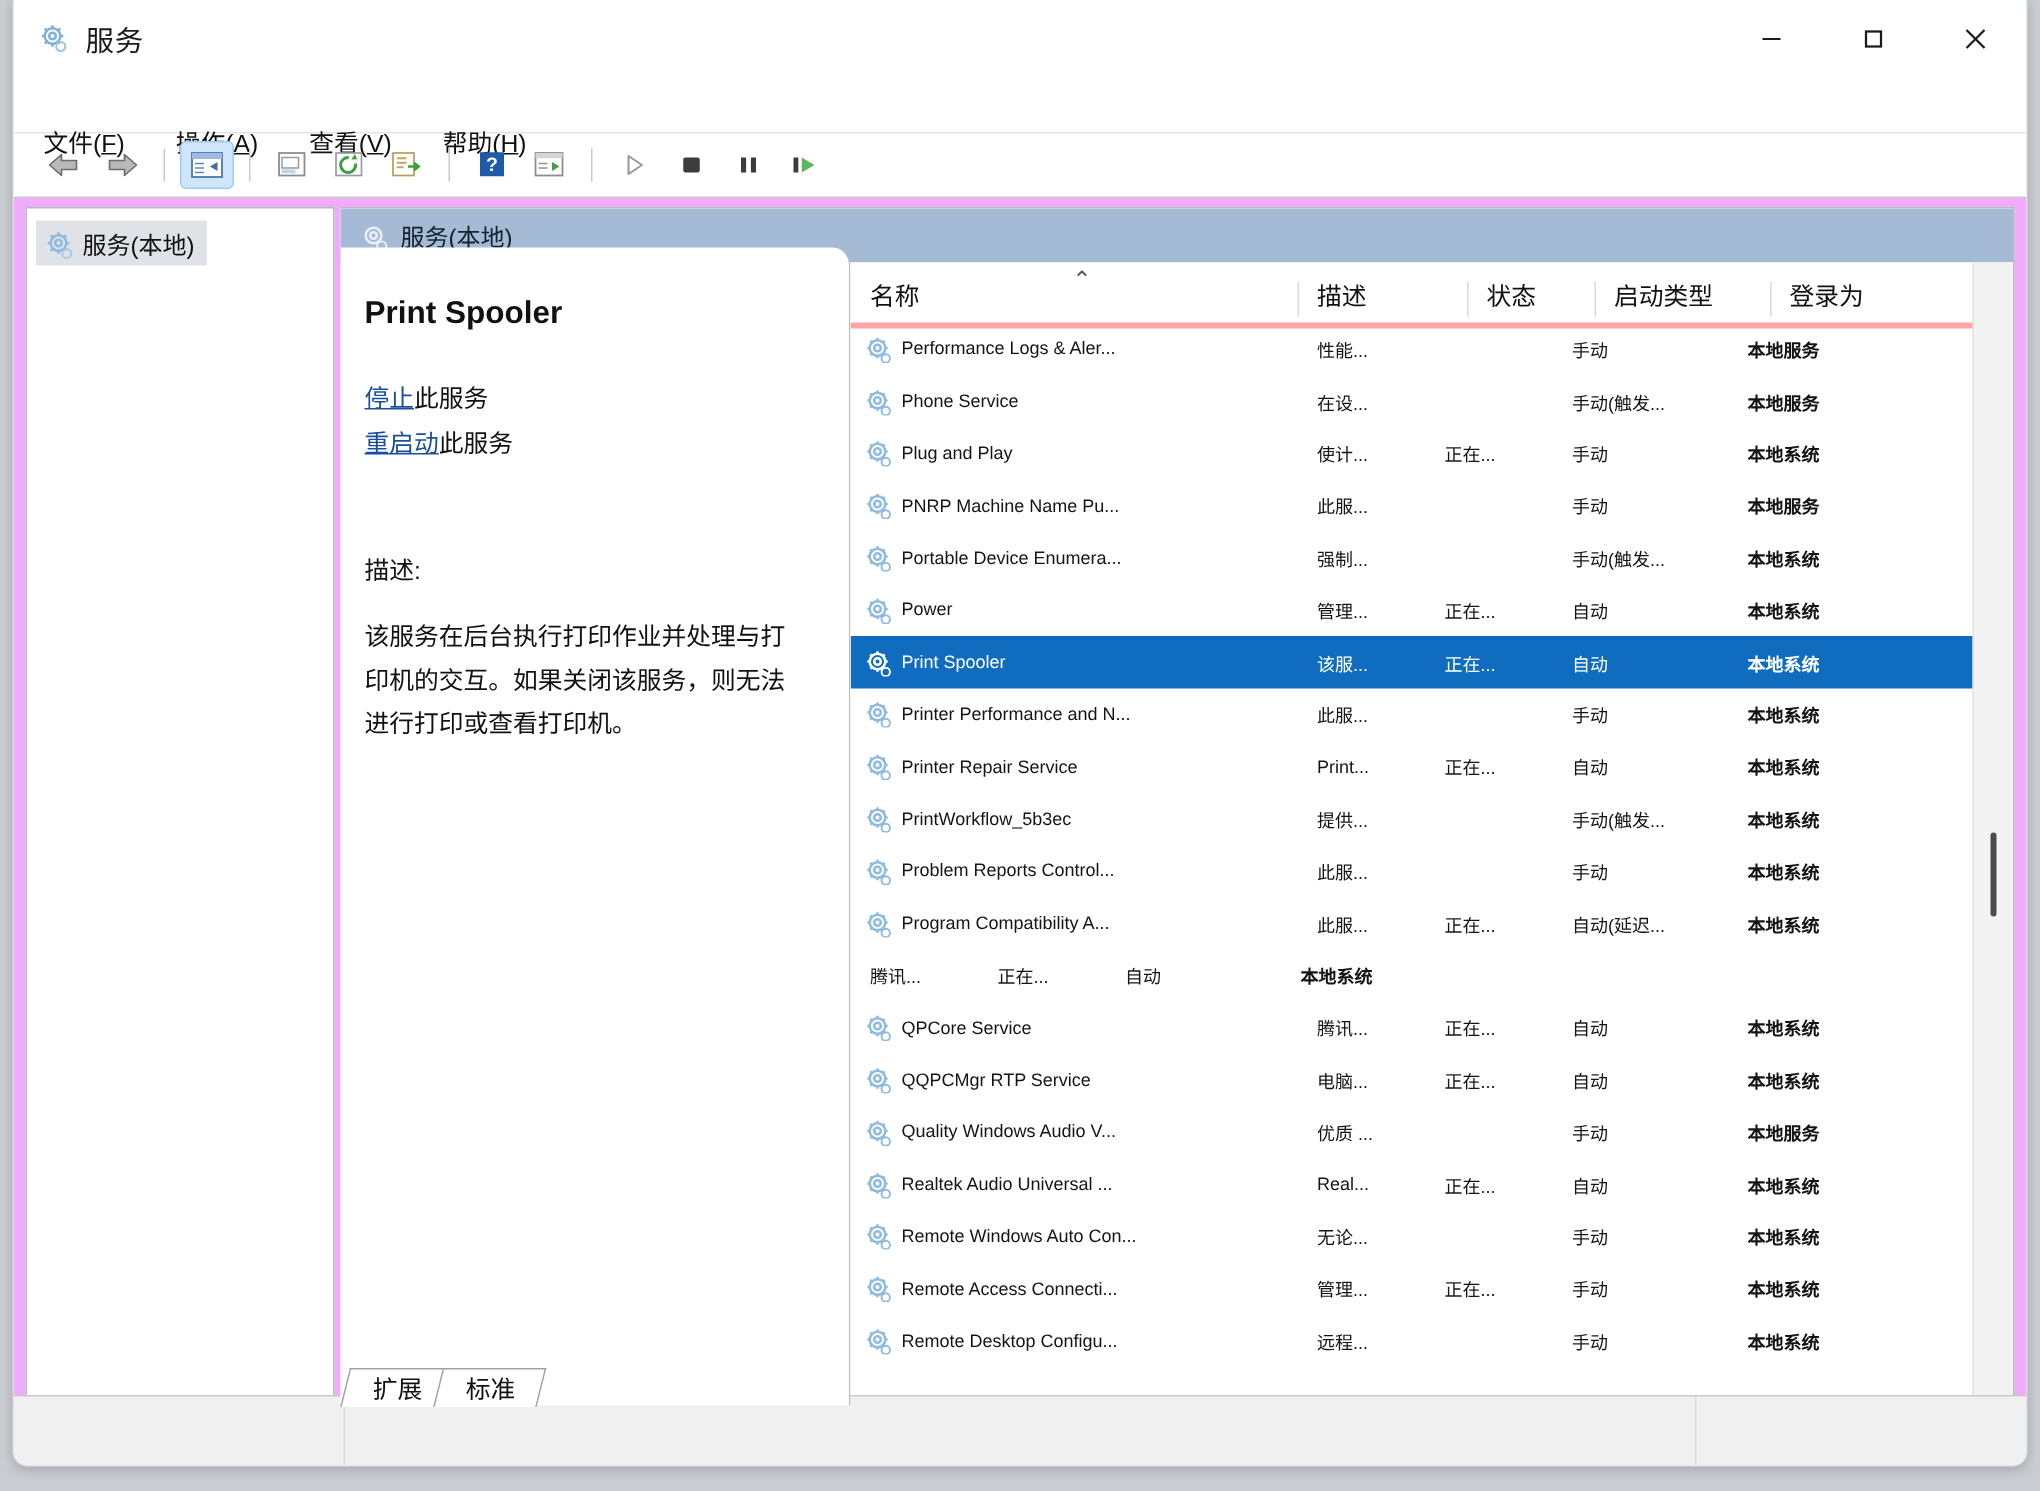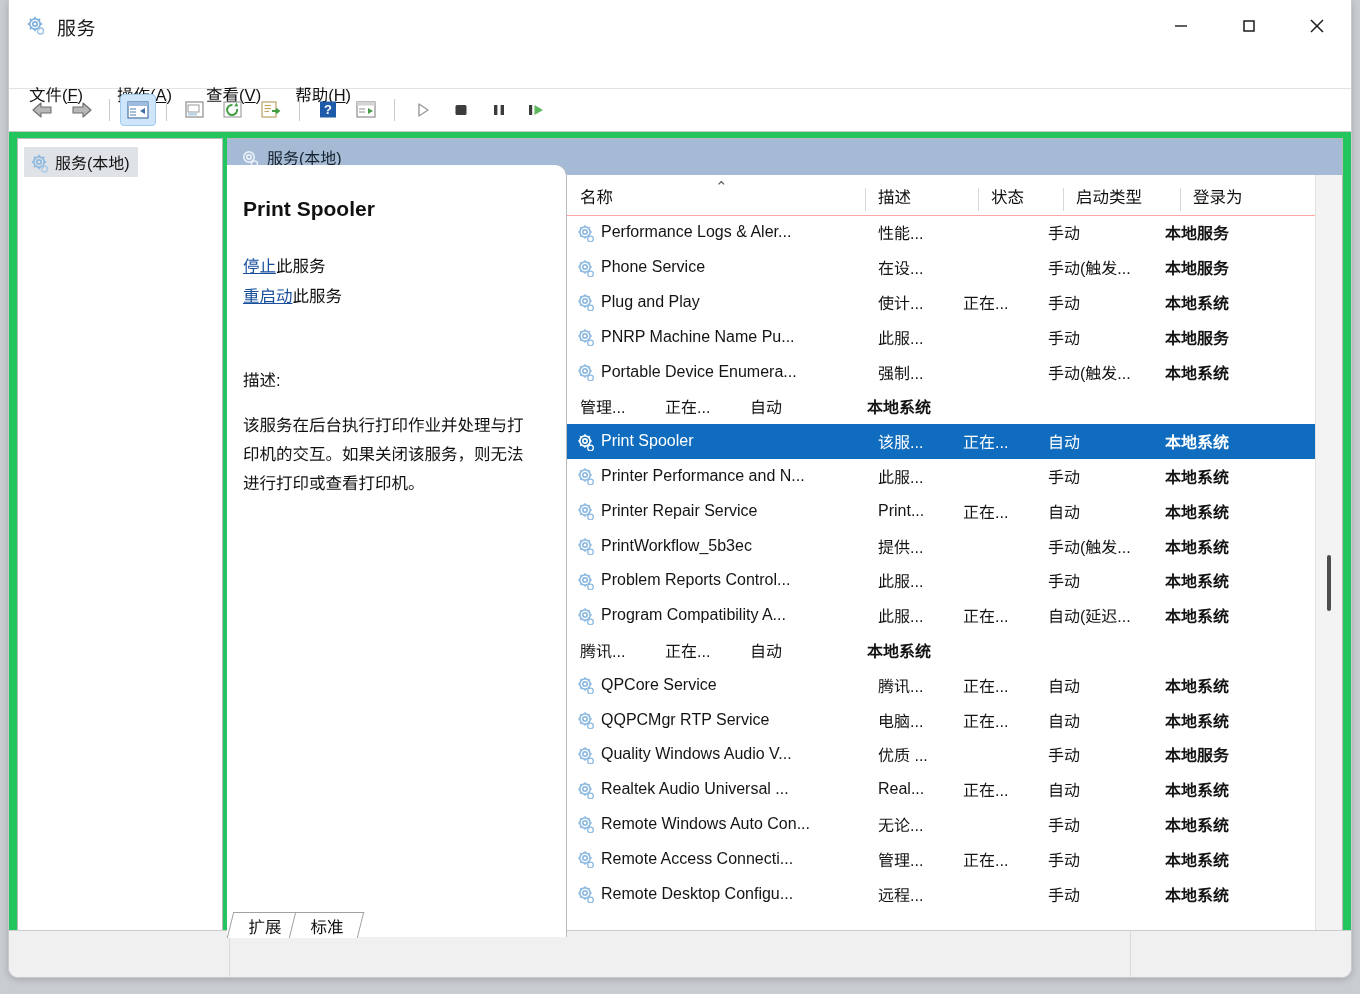--- a/index.html
+++ b/index.html
@@ -102,21 +102,21 @@
     width: 1px; height: 22px;
     background: #c9c9c9;
     margin: 0 8px;
   }
 
   
   #body {
     position: relative;
     height: 806px;
     display: flex;
-    background: #22c55e;
+    background: #f0abfc;
     padding: 6px 8px 0 8px;
     box-sizing: border-box;
   }
 
   
   #tree-pane {
     width: 206px;
     flex: 0 0 206px;
     background: #ffffff;
     border: 1px solid #b7b9bb;
@@ -203,21 +203,21 @@
   #listview {
     flex: 1 1 auto;
     position: relative;
     background: #ffffff;
     overflow: hidden;
   }
   #list-head {
     display: flex;
     height: 40px;
     align-items: flex-end;
-    border-bottom: 1px solid #fca5a5;
+    border-bottom: 4px solid #fca5a5;
     background: #ffffff;
     position: relative;
   }
   .col-h {
     font-size: 16.5px;
     color: #111;
     padding: 0 0 7px 13px;
     box-sizing: border-box;
     position: relative;
     white-space: nowrap;
@@ -244,21 +244,21 @@
 
   #rows {
     position: absolute;
     top: 40px; left: 0; right: 0; bottom: 0;
     overflow: hidden;
   }
   .row {
     display: flex;
     height: 34.8px;
     align-items: center;
-    font-size: 16px;
+    font-size: 12px;
     color: #141414;
     white-space: nowrap;
   }
   .row.selected { background: #0f6cbe; color: #ffffff; }
   .cell {
     box-sizing: border-box;
     padding-left: 13px;
     overflow: hidden;
   }
   .cell.name {
@@ -686,20 +686,42 @@
                     </svg>
                   </span>
                   <span>Portable Device Enumera...</span>
                 </div>
                 <div class="cell desc">强制...</div>
                 <div class="cell state"></div>
                 <div class="cell start">手动(触发...</div>
                 <div class="cell logon">本地系统</div>
               </div>
               <div class="row">
+                <div class="cell name">
+                  <span class="gear-ico" style="width: 19px; height: 19px; flex: 0 0 19px;">
+                    <svg viewBox="0 0 22 22" width="19" height="19">
+                      <g fill="none" stroke="#8fbbe2" stroke-width="1.7">
+                        <circle cx="10" cy="9" r="5.2"></circle>
+                        <circle cx="10" cy="9" r="2.2"></circle>
+                      </g>
+                      <g stroke="#8fbbe2" stroke-width="1.6">
+                        <line x1="10" y1="2.2" x2="10" y2="4"></line>
+                        <line x1="10" y1="14" x2="10" y2="15.8"></line>
+                        <line x1="3.2" y1="9" x2="5" y2="9"></line>
+                        <line x1="15" y1="9" x2="16.8" y2="9"></line>
+                        <line x1="5.2" y1="4.2" x2="6.4" y2="5.4"></line>
+                        <line x1="13.6" y1="12.6" x2="14.8" y2="13.8"></line>
+                        <line x1="14.8" y1="4.2" x2="13.6" y2="5.4"></line>
+                        <line x1="6.4" y1="12.6" x2="5.2" y2="13.8"></line>
+                      </g>
+                      <circle cx="15.5" cy="16" r="2.8" fill="none" stroke="#8fbbe2" stroke-width="1.3"></circle>
+                    </svg>
+                  </span>
+                  <span>Power</span>
+                </div>
                 <div class="cell desc">管理...</div>
                 <div class="cell state">正在...</div>
                 <div class="cell start">自动</div>
                 <div class="cell logon">本地系统</div>
               </div>
               <div class="row selected">
                 <div class="cell name">
                   <span class="gear-ico" style="width: 19px; height: 19px; flex: 0 0 19px;">
                     <svg viewBox="0 0 22 22" width="19" height="19">
                       <g fill="none" stroke="#ffffff" stroke-width="1.7">

